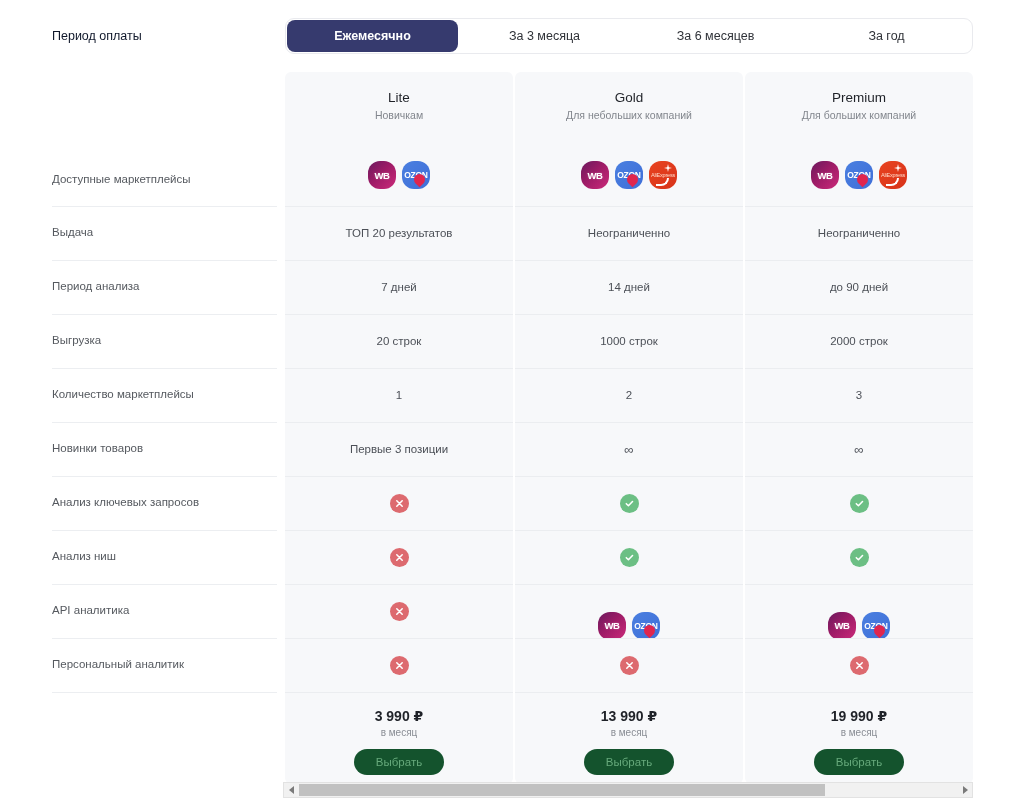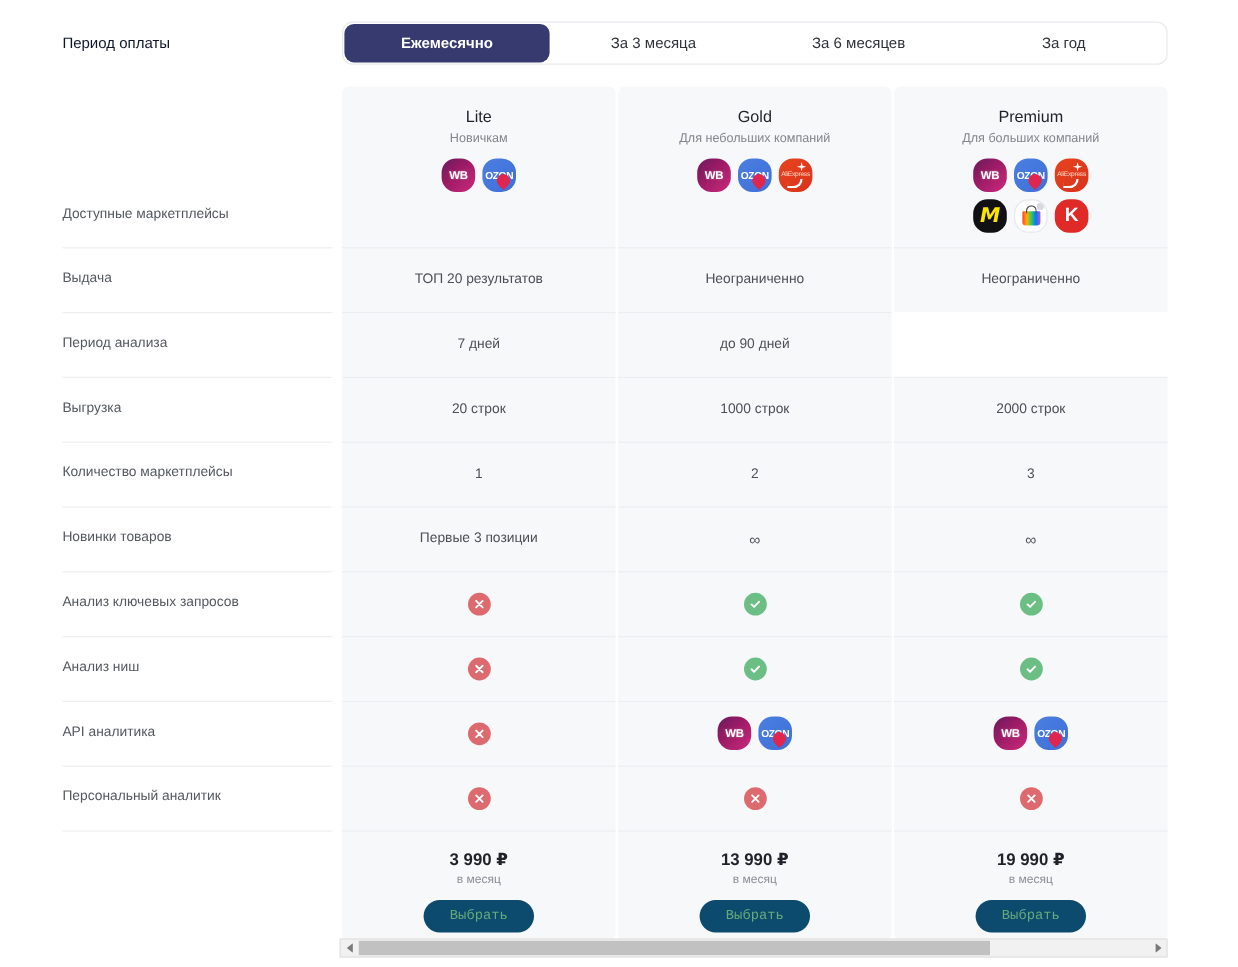--- a/index.html
+++ b/index.html
@@ -151,20 +151,21 @@
     position: relative;
     overflow: hidden;
     flex: 0 0 28px;
     display: flex;
     align-items: center;
     justify-content: center;
     font-size: 9px;
     font-weight: bold;
     color: #fff;
     letter-spacing: -.3px;
+    margin-top: 29px;
   }
   .mk-wb { background: linear-gradient(135deg,#6b1a5e 0%,#9d1b66 45%,#cb2a7a 100%); }
   .mk-wb .t { color:#fff; font-size:9.5px; text-shadow:0 0 2px rgba(255,255,255,.35); }
   .mk-ozon { background: linear-gradient(135deg,#4a7fe0 0%,#3f6fd8 100%); }
   .mk-ozon .t { color:#fff; font-size:8.5px; }
   .mk-ozon .blob {
     position:absolute; right:5px; bottom:4px;
     width:11px; height:11px; border-radius:50% 50% 50% 0;
     background:#e0264e; transform:rotate(-45deg);
   }
@@ -239,28 +240,28 @@
     font-weight: bold;
     color: #1f2228;
     margin-bottom: 3px;
   }
   .price-per {
     font-size: 10px;
     color: #8a8e95;
     margin-bottom: 11px;
   }
   .btn-choose {
-    background: #0c4a6e;
+    background: #14532d;
     color: #66a97b;
     border: none;
     border-radius: 16px;
     font-size: 11.5px;
     padding: 7px 22px;
     cursor: pointer;
-    font-family: Liberation Mono, monospace;
+    font-family: Liberation Sans, sans-serif;
   }
 
   
   .hscroll {
     position: absolute;
     left: 283px; top: 782px;
     width: 690px; height: 16px;
     background: #f1f1f1;
     border: 1px solid #e2e2e2;
     display: flex;
@@ -386,20 +387,23 @@
     </div>
 
     <div class="trow row-val">
       <div class="label-cell divided">
         <span class="lbl">Период анализа</span>
       </div>
       <div class="plan-cell divided">
           <span class="cellval">7 дней</span>
         </div>
       <div class="plan-cell divided gap-left">
+          <span class="cellval">14 дней</span>
+        </div>
+      <div class="plan-cell divided gap-left">
           <span class="cellval">до 90 дней</span>
         </div>
     </div>
 
     <div class="trow row-val">
       <div class="label-cell divided">
         <span class="lbl">Выгрузка</span>
       </div>
       <div class="plan-cell divided">
           <span class="cellval">20 строк</span>

